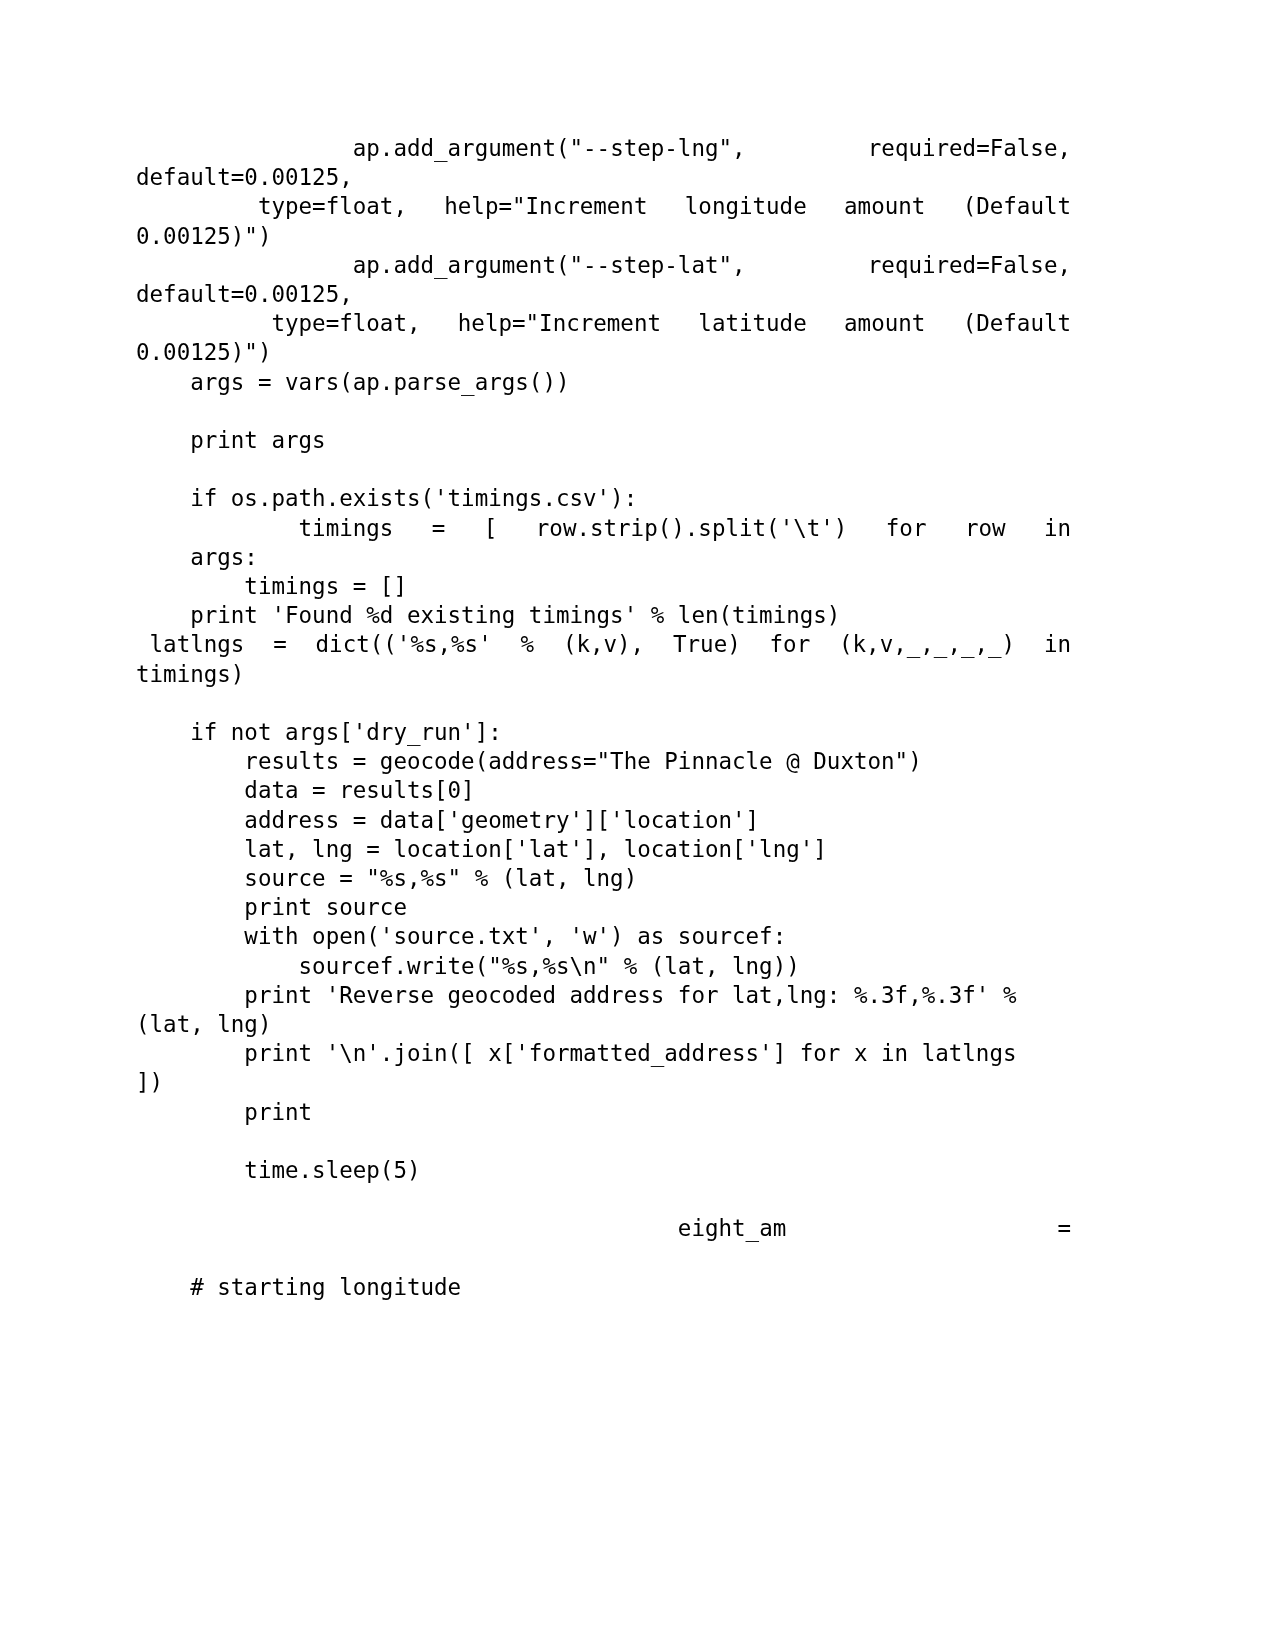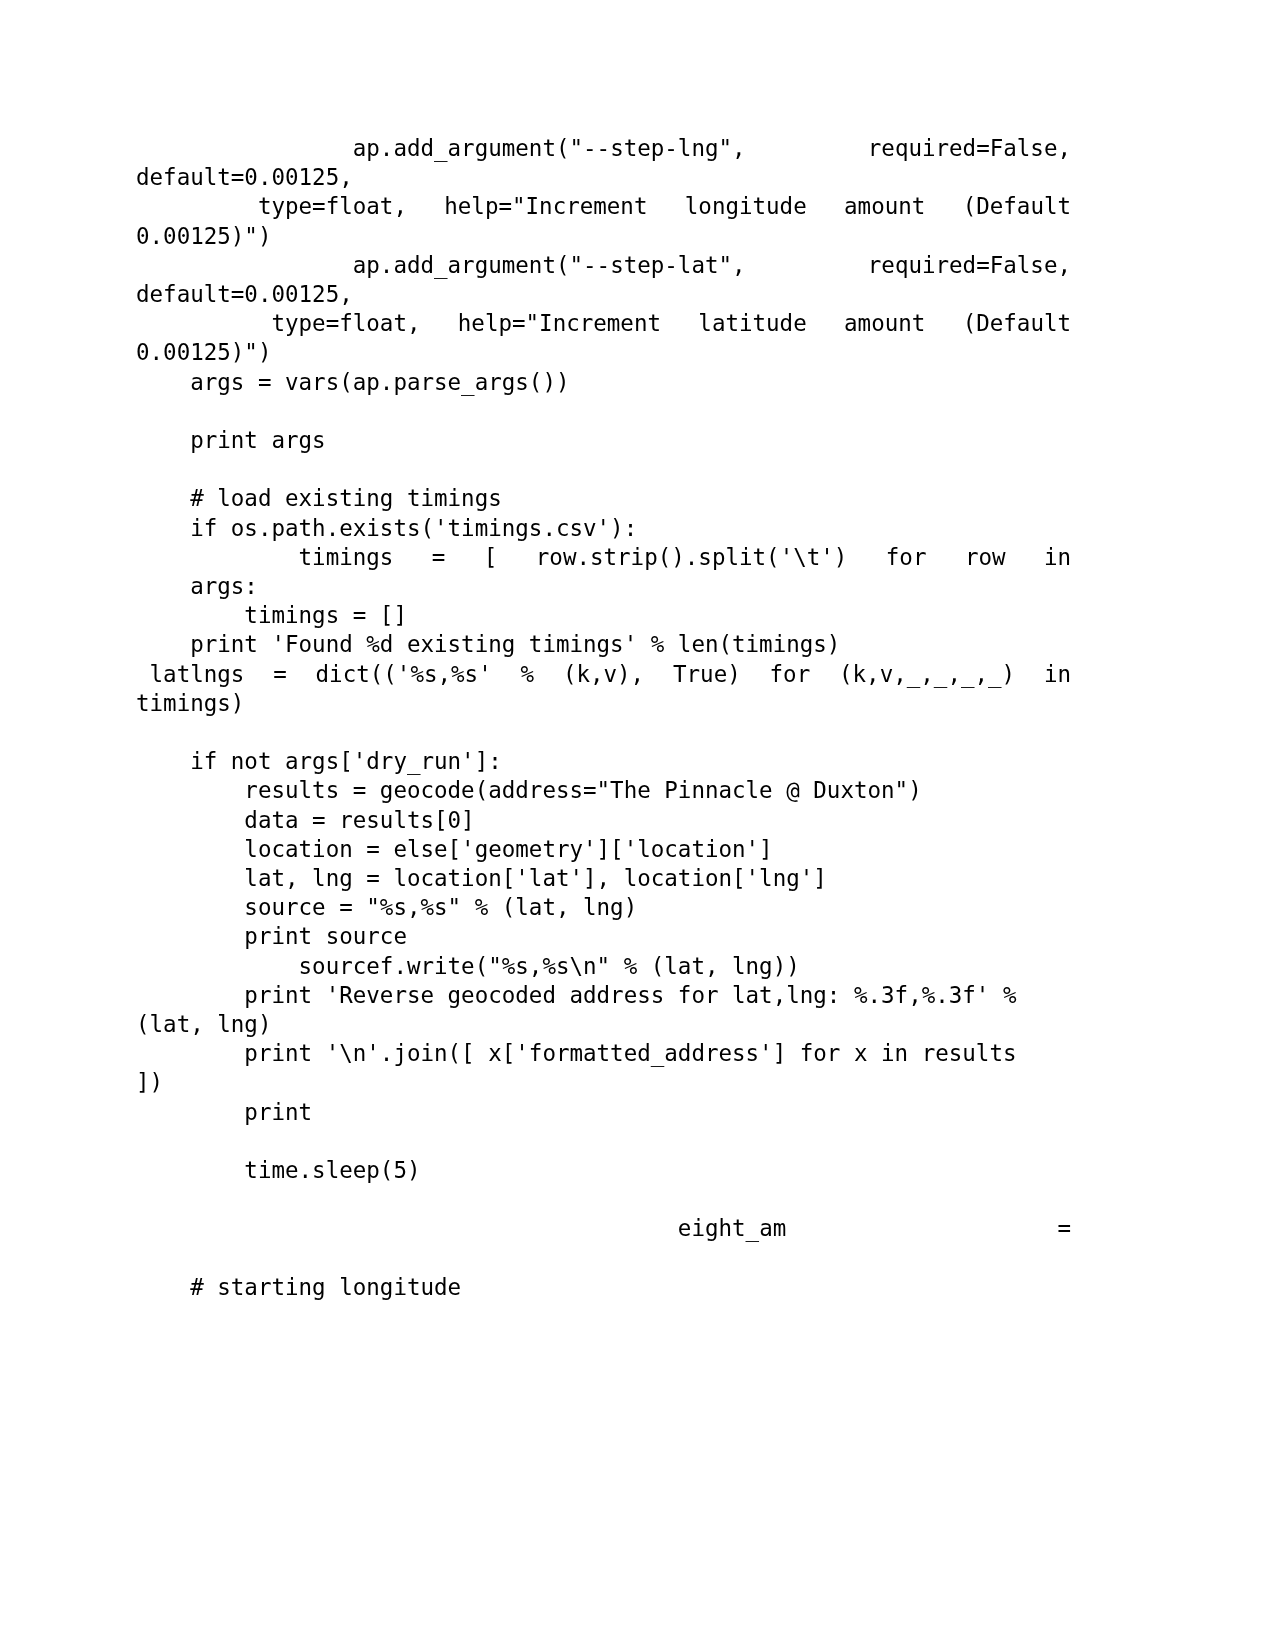--- a/index.html
+++ b/index.html
@@ -62,40 +62,40 @@
       <div class="code-line just"><span class="seg">         </span><span class="seg">type=float,</span><span class="gap"></span><span class="seg">help="Increment</span><span class="gap"></span><span class="seg">longitude</span><span class="gap"></span><span class="seg">amount</span><span class="gap"></span><span class="seg">(Default</span></div>
       <div class="code-line">0.00125)")</div>
       <div class="code-line just"><span class="seg">                </span><span class="seg">ap.add_argument("--step-lat",</span><span class="gap"></span><span class="seg">required=False,</span></div>
       <div class="code-line">default=0.00125,</div>
       <div class="code-line just"><span class="seg">          </span><span class="seg">type=float,</span><span class="gap"></span><span class="seg">help="Increment</span><span class="gap"></span><span class="seg">latitude</span><span class="gap"></span><span class="seg">amount</span><span class="gap"></span><span class="seg">(Default</span></div>
       <div class="code-line">0.00125)")</div>
       <div class="code-line">    args = vars(ap.parse_args())</div>
       <div class="code-line blank">&nbsp;</div>
       <div class="code-line">    print args</div>
       <div class="code-line blank">&nbsp;</div>
-      <div class="code-line">    # load existing timings</div>
       <div class="code-line">    if os.path.exists('timings.csv'):</div>
       <div class="code-line just"><span class="seg">            </span><span class="seg">timings</span><span class="gap"></span><span class="seg">=</span><span class="gap"></span><span class="seg">[</span><span class="gap"></span><span class="seg">row.strip().split('\t')</span><span class="gap"></span><span class="seg">for</span><span class="gap"></span><span class="seg">row</span><span class="gap"></span><span class="seg">in</span></div>
       <div class="code-line">    args:</div>
       <div class="code-line">        timings = []</div>
       <div class="code-line">    print 'Found %d existing timings' % len(timings)</div>
       <div class="code-line just"><span class="seg"> </span><span class="seg">latlngs</span><span class="gap"></span><span class="seg">=</span><span class="gap"></span><span class="seg">dict(('%s,%s'</span><span class="gap"></span><span class="seg">%</span><span class="gap"></span><span class="seg">(k,v),</span><span class="gap"></span><span class="seg">True)</span><span class="gap"></span><span class="seg">for</span><span class="gap"></span><span class="seg">(k,v,_,_,_,_)</span><span class="gap"></span><span class="seg">in</span></div>
       <div class="code-line">timings)</div>
       <div class="code-line blank">&nbsp;</div>
       <div class="code-line">    if not args['dry_run']:</div>
       <div class="code-line">        results = geocode(address="The Pinnacle @ Duxton")</div>
       <div class="code-line">        data = results[0]</div>
-      <div class="code-line">        location = else['geometry']['location']</div>
+      <div class="code-line">        address = data['geometry']['location']</div>
       <div class="code-line">        lat, lng = location['lat'], location['lng']</div>
       <div class="code-line">        source = "%s,%s" % (lat, lng)</div>
       <div class="code-line">        print source</div>
+      <div class="code-line">        with open('source.txt', 'w') as sourcef:</div>
       <div class="code-line">            sourcef.write("%s,%s\n" % (lat, lng))</div>
       <div class="code-line">        print 'Reverse geocoded address for lat,lng: %.3f,%.3f' %</div>
       <div class="code-line">(lat, lng)</div>
-      <div class="code-line">        print '\n'.join([ x['formatted_address'] for x in results</div>
+      <div class="code-line">        print '\n'.join([ x['formatted_address'] for x in latlngs</div>
       <div class="code-line">])</div>
       <div class="code-line">        print</div>
       <div class="code-line blank">&nbsp;</div>
       <div class="code-line">        time.sleep(5)</div>
       <div class="code-line blank">&nbsp;</div>
       <div class="code-line just"><span class="seg">                                        </span><span class="seg">eight_am</span><span class="gap"></span><span class="seg">=</span></div>
       <div class="code-line blank">&nbsp;</div>
       <div class="code-line">    # starting longitude</div>
     </div>
 </div>

